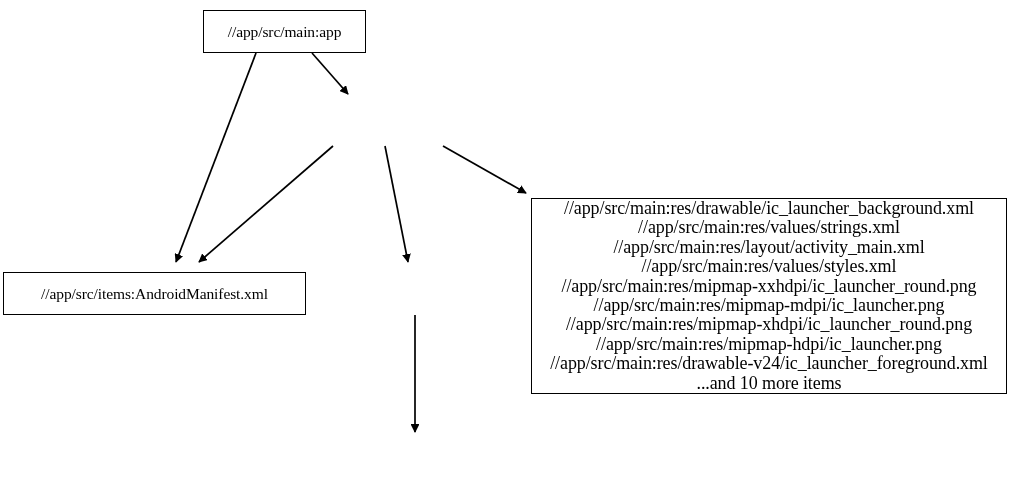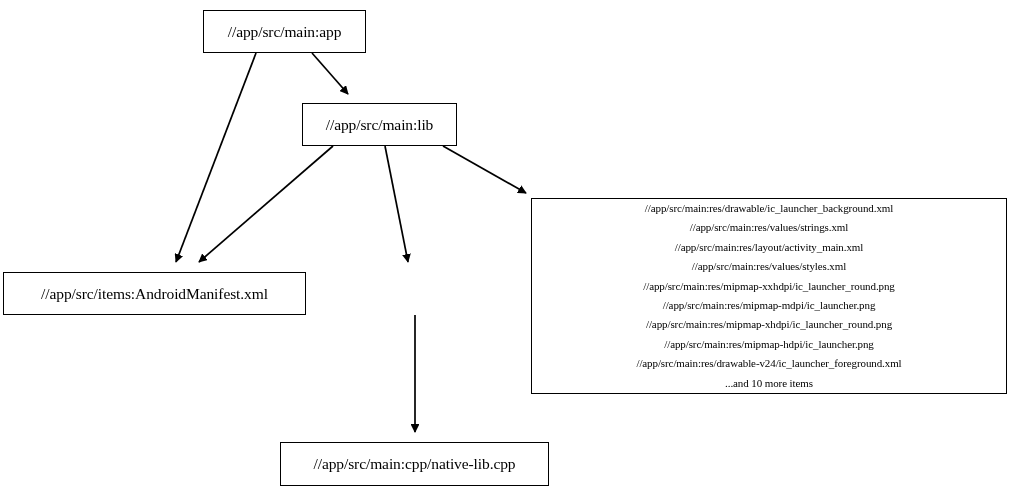--- a/index.html
+++ b/index.html
@@ -40,21 +40,21 @@
   }
   .node-label {
     display: block;
     width: 100%;
     text-align: center;
     white-space: pre;
     font-size: 15.5px;
     letter-spacing: -0.1px;
   }
   .node-multiline .node-label {
-    font-size: 11px;
+    font-size: 18px;
     line-height: 19.4px;
   }
   #node-app       { left: 203px; top: 10px;  width: 163px; height: 43px; }
   #node-lib       { left: 302px; top: 103px; width: 155px; height: 43px; }
   #node-manifest  { left: 3px;   top: 272px; width: 303px; height: 43px; }
   #node-jni       { left: 325px; top: 272px; width: 181px; height: 43px; }
   #node-native    { left: 280px; top: 442px; width: 269px; height: 44px; }
   #node-res       { left: 531px; top: 198px; width: 476px; height: 196px; }
 </style>
 </head>
@@ -79,32 +79,26 @@
 
     <path d="M 443 146 L 526 193" stroke="#000000" stroke-width="1.7" fill="none" marker-end="url(#arrowhead)"></path>
 
     <path d="M 415 315 L 415 432" stroke="#000000" stroke-width="1.7" fill="none" marker-end="url(#arrowhead)"></path>
   </svg>
 
   <div class="node" id="node-app">
     <span class="node-label">//app/src/main:app</span>
   </div>
 
-  <div class="node" id="node-lib">
-    <span class="node-label">//app/src/main:lib</span>
-  </div>
 
   <div class="node" id="node-manifest">
     <span class="node-label">//app/src/items:AndroidManifest.xml</span>
   </div>
 
 
-  <div class="node" id="node-native">
-    <span class="node-label">//app/src/main:cpp/native-lib.cpp</span>
-  </div>
 
   <div class="node node-multiline" id="node-res">
     <span class="node-label">//app/src/main:res/drawable/ic_launcher_background.xml
 //app/src/main:res/values/strings.xml
 //app/src/main:res/layout/activity_main.xml
 //app/src/main:res/values/styles.xml
 //app/src/main:res/mipmap-xxhdpi/ic_launcher_round.png
 //app/src/main:res/mipmap-mdpi/ic_launcher.png
 //app/src/main:res/mipmap-xhdpi/ic_launcher_round.png
 //app/src/main:res/mipmap-hdpi/ic_launcher.png

